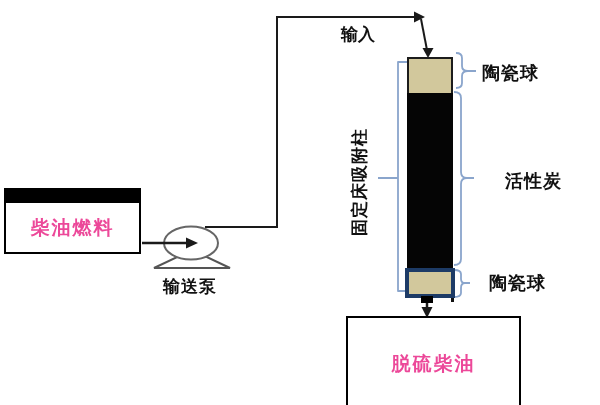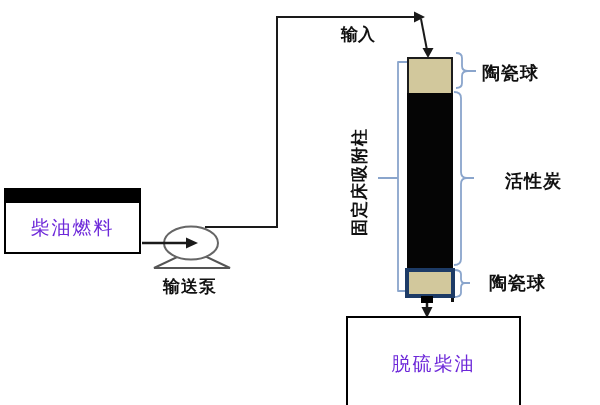--- a/index.html
+++ b/index.html
@@ -15,21 +15,21 @@
     -webkit-user-select:none;user-select:none;
   }
   
   .tank{
     position:absolute;background:#fff;border:2px solid #000;
     box-sizing:border-box;display:flex;align-items:center;justify-content:center;
   }
   .tank .bar{position:absolute;left:0;right:0;height:13px;background:#000;}
   .tank .bar.top{top:0;}
   .tank .bar.bottom{bottom:0;}
-  .tank .tank-label{font-weight:normal;font-size:19px;color:#6d28d9;letter-spacing:2px;}
+  .tank .tank-label{font-weight:bold;font-size:19px;color:#ec4899;letter-spacing:2px;}
   #diesel-tank .tank-label{margin-top:13px;}
   #desulf-tank .tank-label{margin-bottom:15px;}
   
   #col-ceramic-top{
     left:407px;top:57px;width:46px;height:36px;
     background:#d2c89c;border:2px solid #1c1c1c;border-bottom:none;box-sizing:border-box;
   }
   #col-carbon{
     left:407px;top:93px;width:46px;height:175px;background:#050505;
   }

